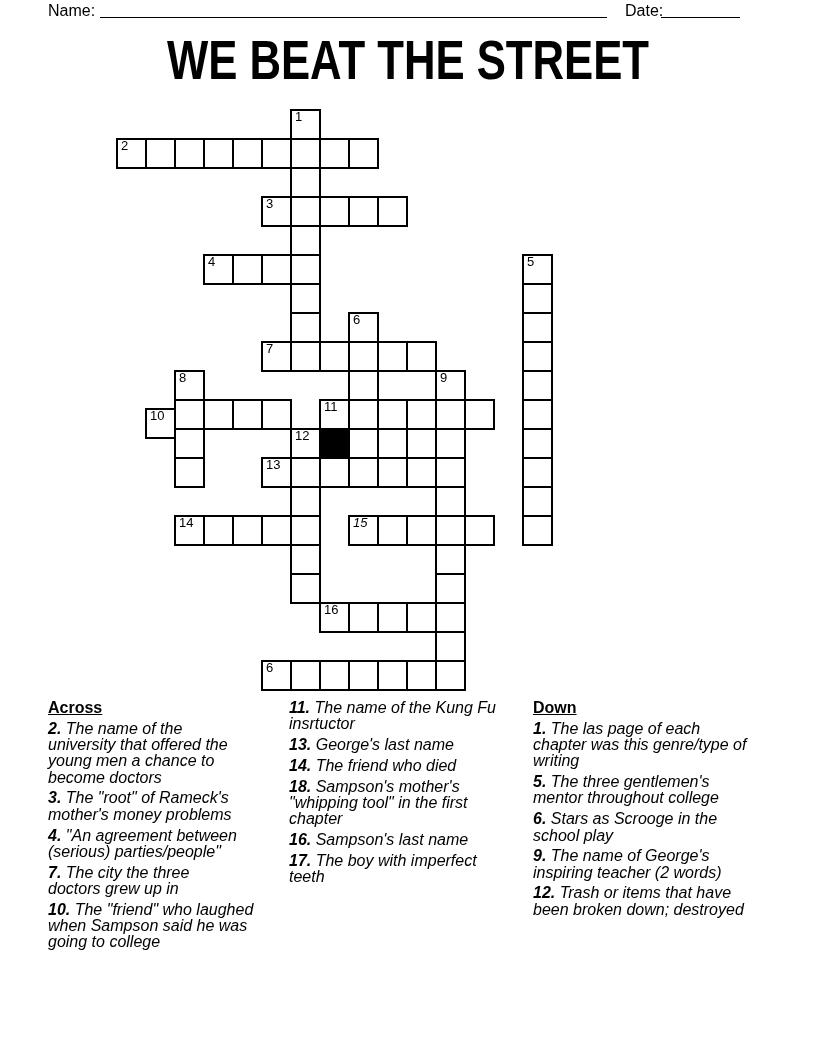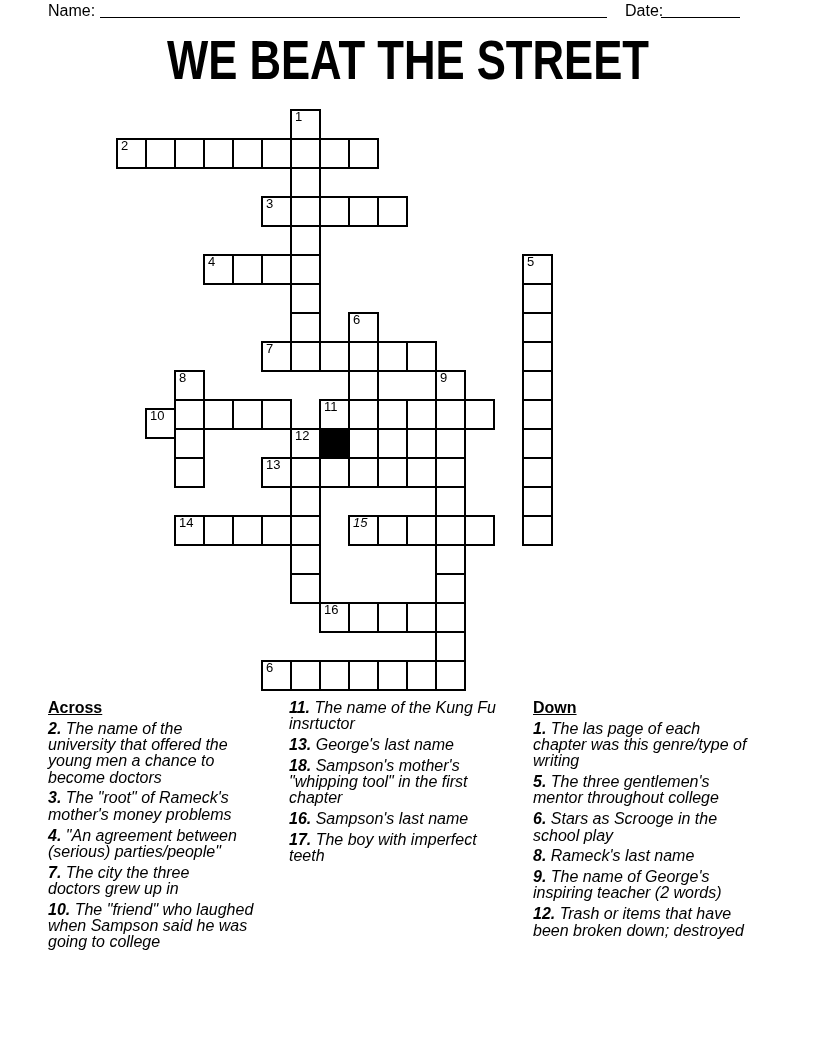--- a/index.html
+++ b/index.html
@@ -197,36 +197,36 @@
       <div class="clue"><b>7.</b><span> The city the three
 doctors grew up in</span></div>
       <div class="clue"><b>10.</b><span> The "friend" who laughed
 when Sampson said he was
 going to college</span></div>
     </div>
   <div class="cluecol" id="cluecol-1">
       <div class="clue"><b>11.</b><span> The name of the Kung Fu
 insrtuctor</span></div>
       <div class="clue"><b>13.</b><span> George's last name</span></div>
+      <div class="clue"><b>14.</b><span> The friend who died</span></div>
       <div class="clue"><b>18.</b><span> Sampson's mother's
 "whipping tool" in the first
 chapter</span></div>
       <div class="clue"><b>16.</b><span> Sampson's last name</span></div>
       <div class="clue"><b>17.</b><span> The boy with imperfect
 teeth</span></div>
     </div>
   <div class="cluecol" id="cluecol-2">
       <div class="clues-heading">Down</div>
       <div class="clue"><b>1.</b><span> The las page of each
 chapter was this genre/type of
 writing</span></div>
       <div class="clue"><b>5.</b><span> The three gentlemen's
 mentor throughout college</span></div>
       <div class="clue"><b>6.</b><span> Stars as Scrooge in the
 school play</span></div>
-      <div class="clue"><b>8.</b><span> Rameck's last name</span></div>
       <div class="clue"><b>9.</b><span> The name of George's
 inspiring teacher (2 words)</span></div>
       <div class="clue"><b>12.</b><span> Trash or items that have
 been broken down; destroyed</span></div>
     </div>
 
 </div>
 
 </body></html>

